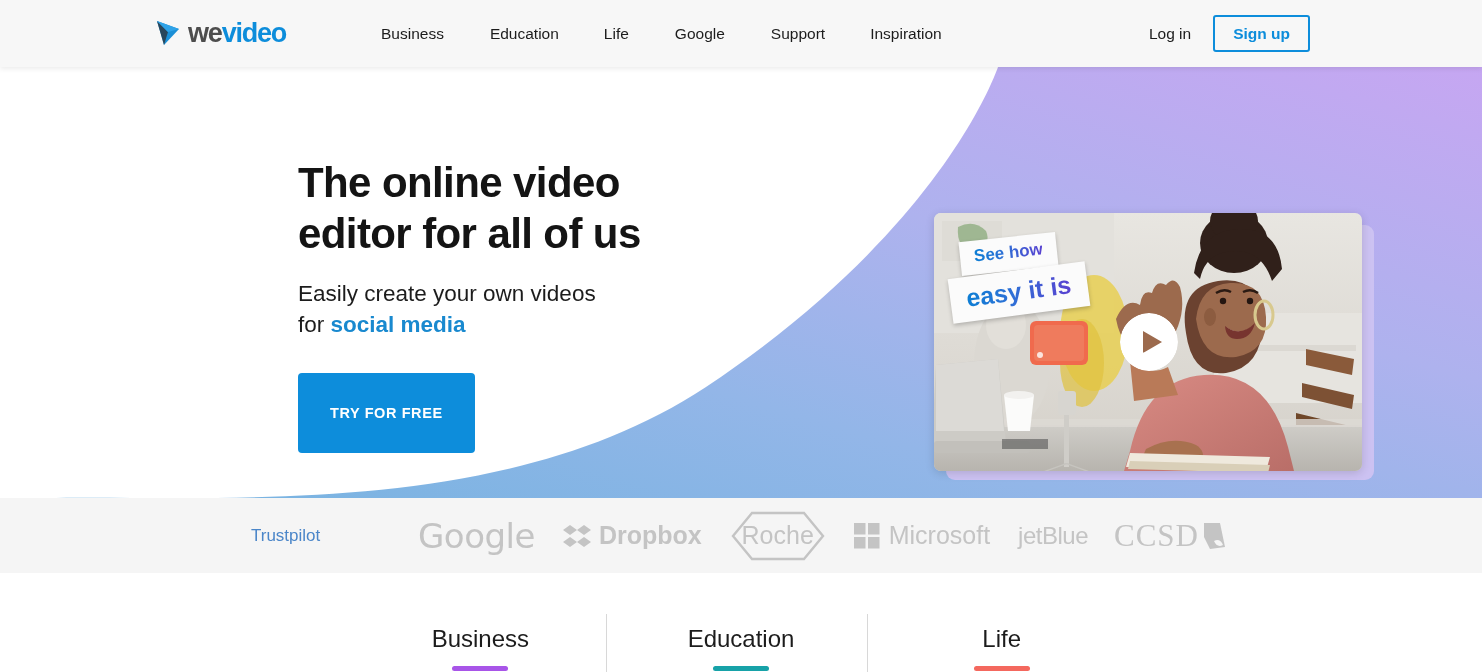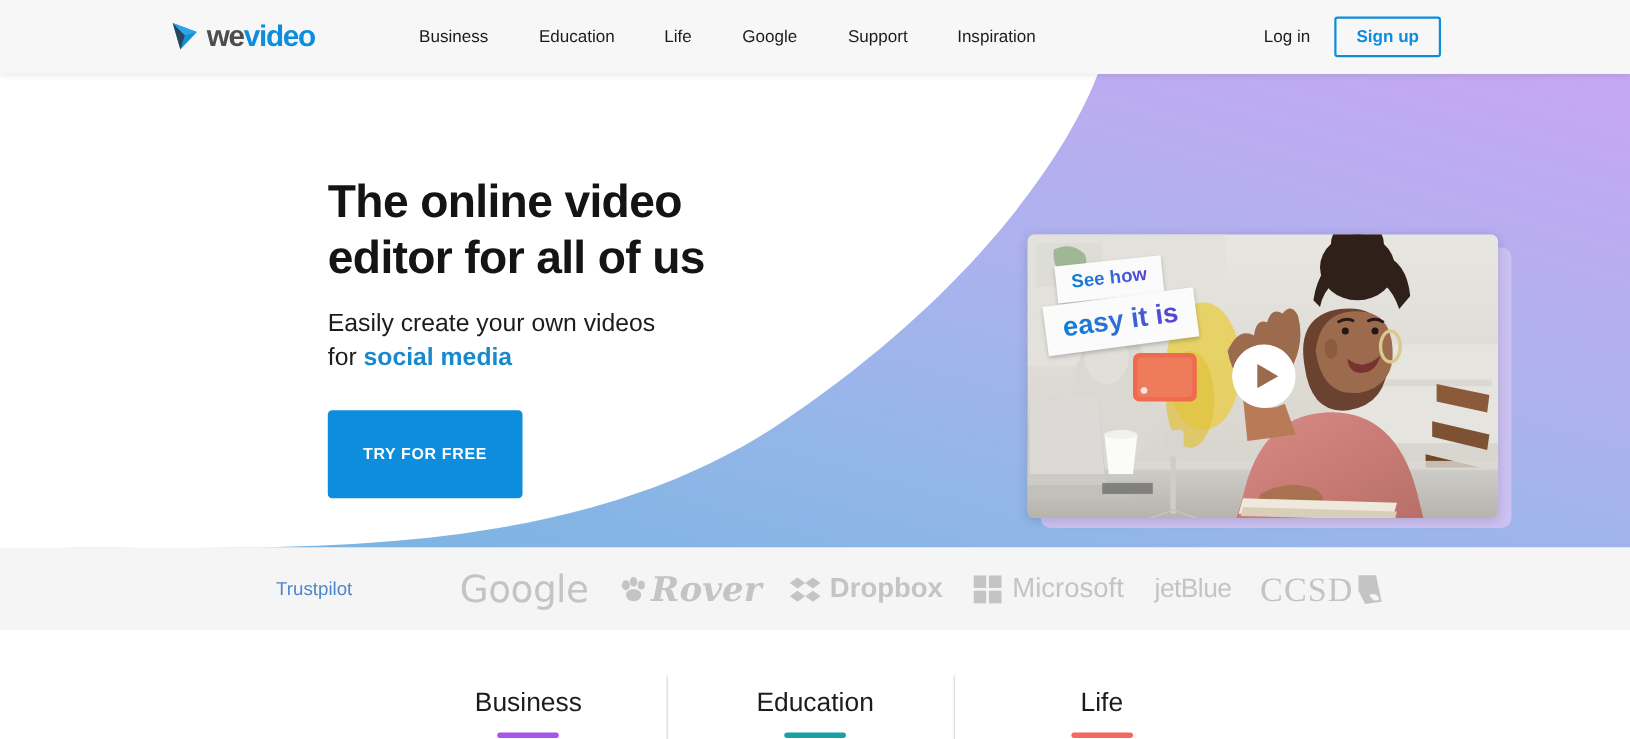--- a/index.html
+++ b/index.html
@@ -322,40 +322,37 @@
   </div>
 </div>
 
 <div class="logo-band">
   <div class="trustpilot">Trustpilot</div>
 
   <div class="brands">
 
     <div class="brand-google">Google</div>
 
-    <div class="brand-rover">
-      <svg width="26" height="26" viewBox="0 0 26 26">
-        <ellipse cx="6" cy="9" rx="3.6" ry="4.6" fill="#c4c4c4"></ellipse>
-        <ellipse cx="13" cy="6" rx="3.4" ry="4.4" fill="#c4c4c4"></ellipse>
-        <ellipse cx="20" cy="9" rx="3.2" ry="4" fill="#c4c4c4"></ellipse>
-        <ellipse cx="13" cy="18" rx="7" ry="5.6" fill="#c4c4c4"></ellipse>
-      </svg>
-      <span>Rover</span>
-    </div>
 
     <div class="brand-dropbox">
       <svg width="28" height="26" viewBox="0 0 28 26">
         <path d="M7 2 L0 7 L7 12 L14 7 Z" fill="#c4c4c4"></path>
         <path d="M21 2 L14 7 L21 12 L28 7 Z" fill="#c4c4c4"></path>
         <path d="M7 14 L0 19 L7 24 L14 19 Z" fill="#c4c4c4"></path>
         <path d="M21 14 L14 19 L21 24 L28 19 Z" fill="#c4c4c4"></path>
       </svg>
       <span>Dropbox</span>
     </div>
 
+    <div class="brand-roche">
+      <svg width="96" height="52" viewBox="0 0 96 52" style="position:absolute;left:0;top:0">
+        <path d="M22 3 L74 3 L93 26 L74 49 L22 49 L3 26 Z" fill="none" stroke="#c4c4c4" stroke-width="2.4"></path>
+      </svg>
+      <span>Roche</span>
+    </div>
 
     <div class="brand-ms">
       <svg width="26" height="26" viewBox="0 0 26 26">
         <rect x="0" y="0" width="11.5" height="11.5" fill="#c4c4c4"></rect>
         <rect x="14" y="0" width="11.5" height="11.5" fill="#c4c4c4"></rect>
         <rect x="0" y="14" width="11.5" height="11.5" fill="#c4c4c4"></rect>
         <rect x="14" y="14" width="11.5" height="11.5" fill="#c4c4c4"></rect>
       </svg>
       <span>Microsoft</span>
     </div>

